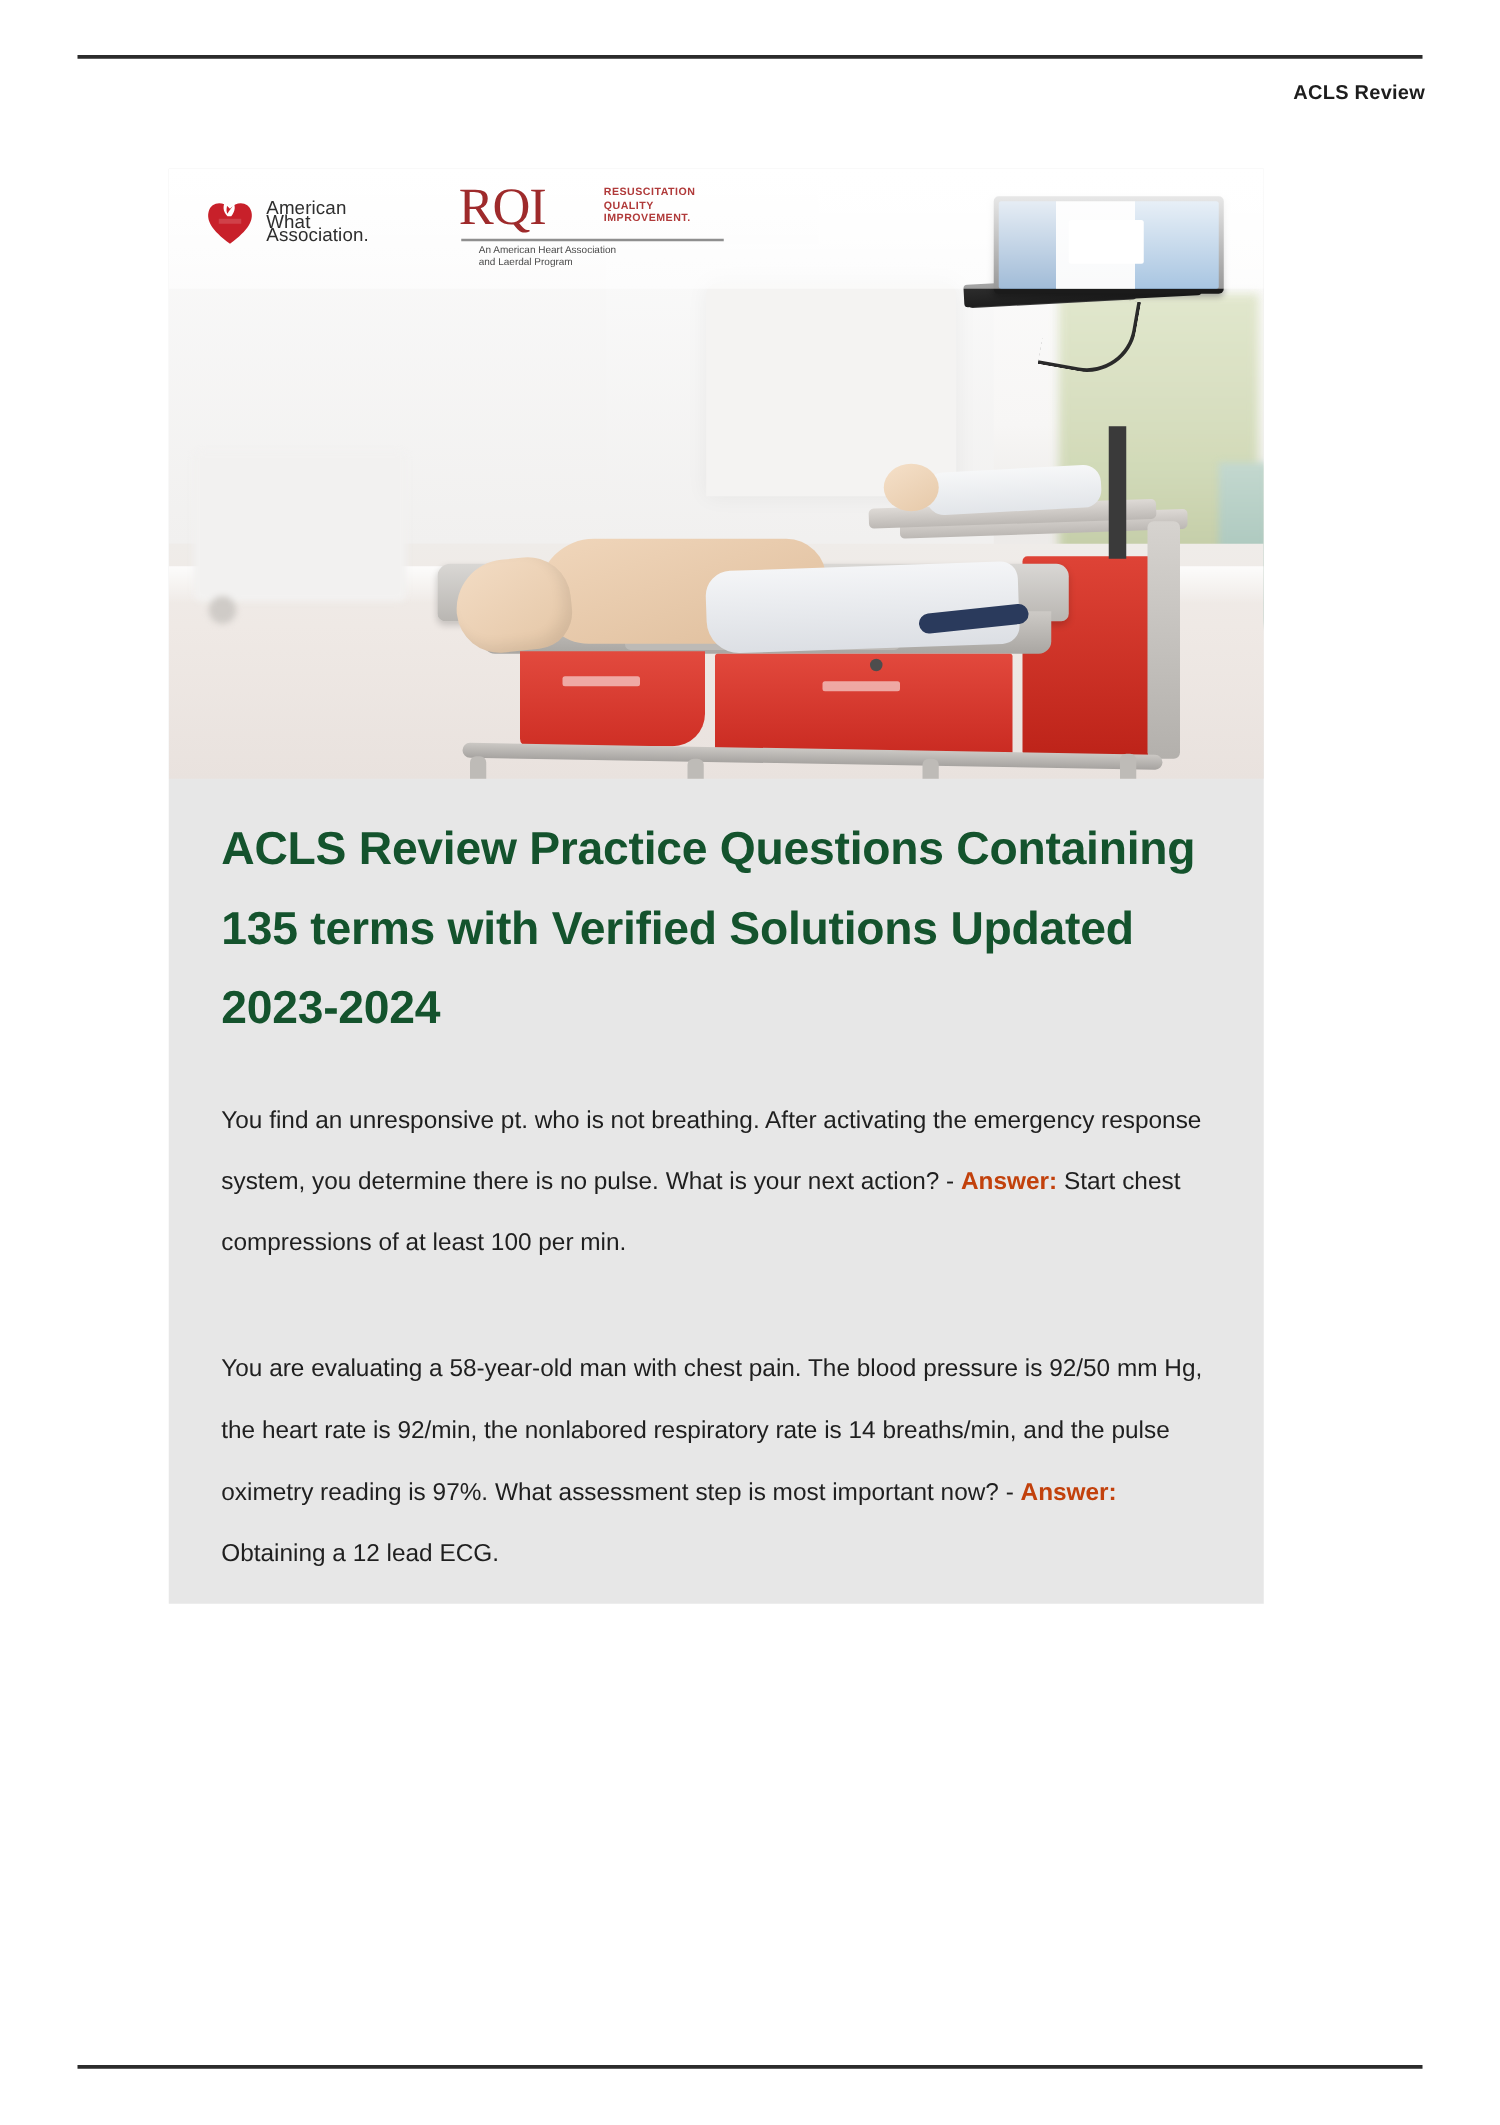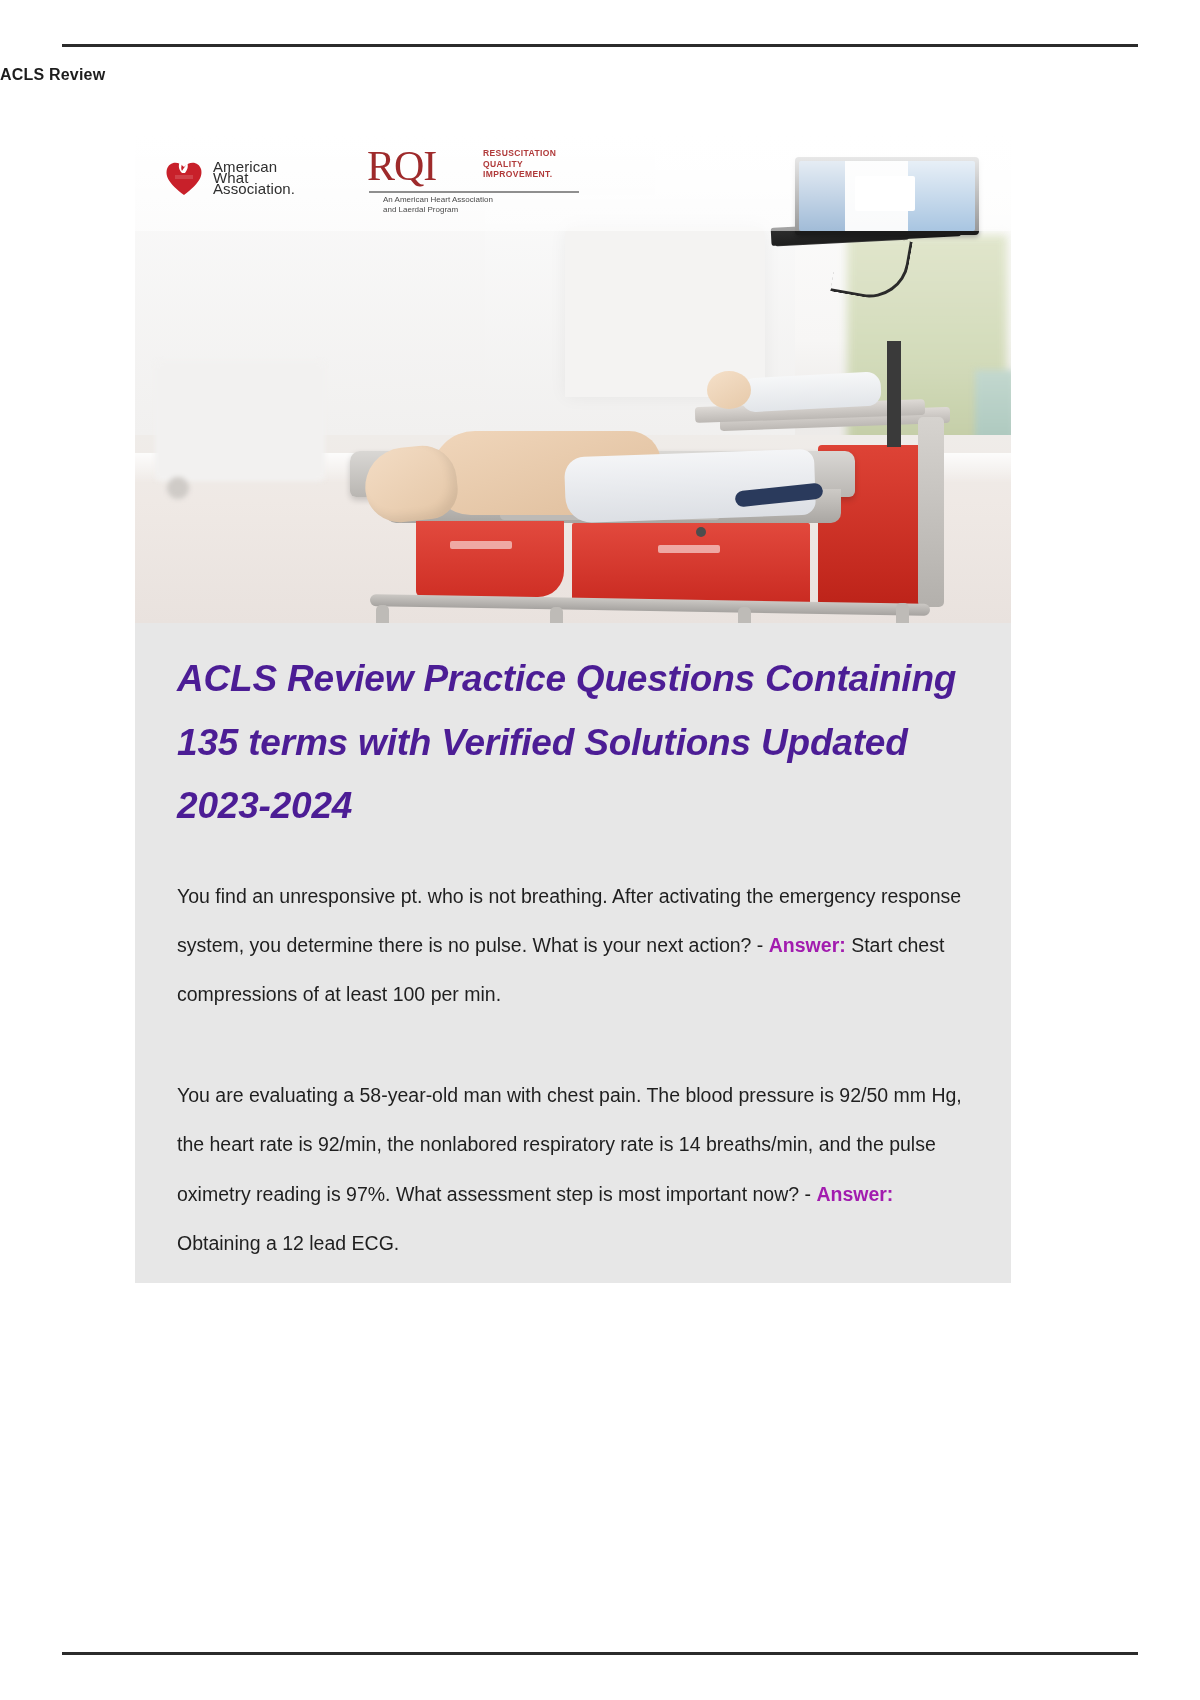--- a/index.html
+++ b/index.html
@@ -34,21 +34,21 @@
   .rule-bottom {
     position: absolute;
     left: 62px; top: 1652px;
     width: 1076px; height: 3px;
     background: #2b2b2b;
   }
   .running-head {
     position: absolute;
     left: 0; top: 66px;
     width: 1140px;
-    text-align: left;
+    text-align: right;
     font-size: 16px;
     font-weight: bold;
     letter-spacing: .2px;
     color: #1d1d1d;
   }
 
   
   .doc-card {
     position: absolute;
     left: 135px; top: 135px;
@@ -298,33 +298,32 @@
   
   .doc-body {
     position: relative;
     padding: 24px 42px 30px 42px;
   }
   .doc-title {
     margin: 0;
     font-size: 37px;
     line-height: 1.72;
     font-weight: bold;
-    color: #4c1d95;
+    color: #14532d;
     letter-spacing: -.2px;
-    font-style: italic;
   }
   .para {
     margin: 0;
     font-size: 19.5px;
     line-height: 2.52;
     color: #1f1f1f;
   }
   .para-gap { height: 52px; }
   .ans {
-    color: #a21caf;
+    color: #c2410c;
     font-weight: bold;
   }
 </style>
 </head>
 <body>
 
 <div class="page">
 
   <div class="rule-top"></div>
   <div class="running-head">ACLS Review</div>

